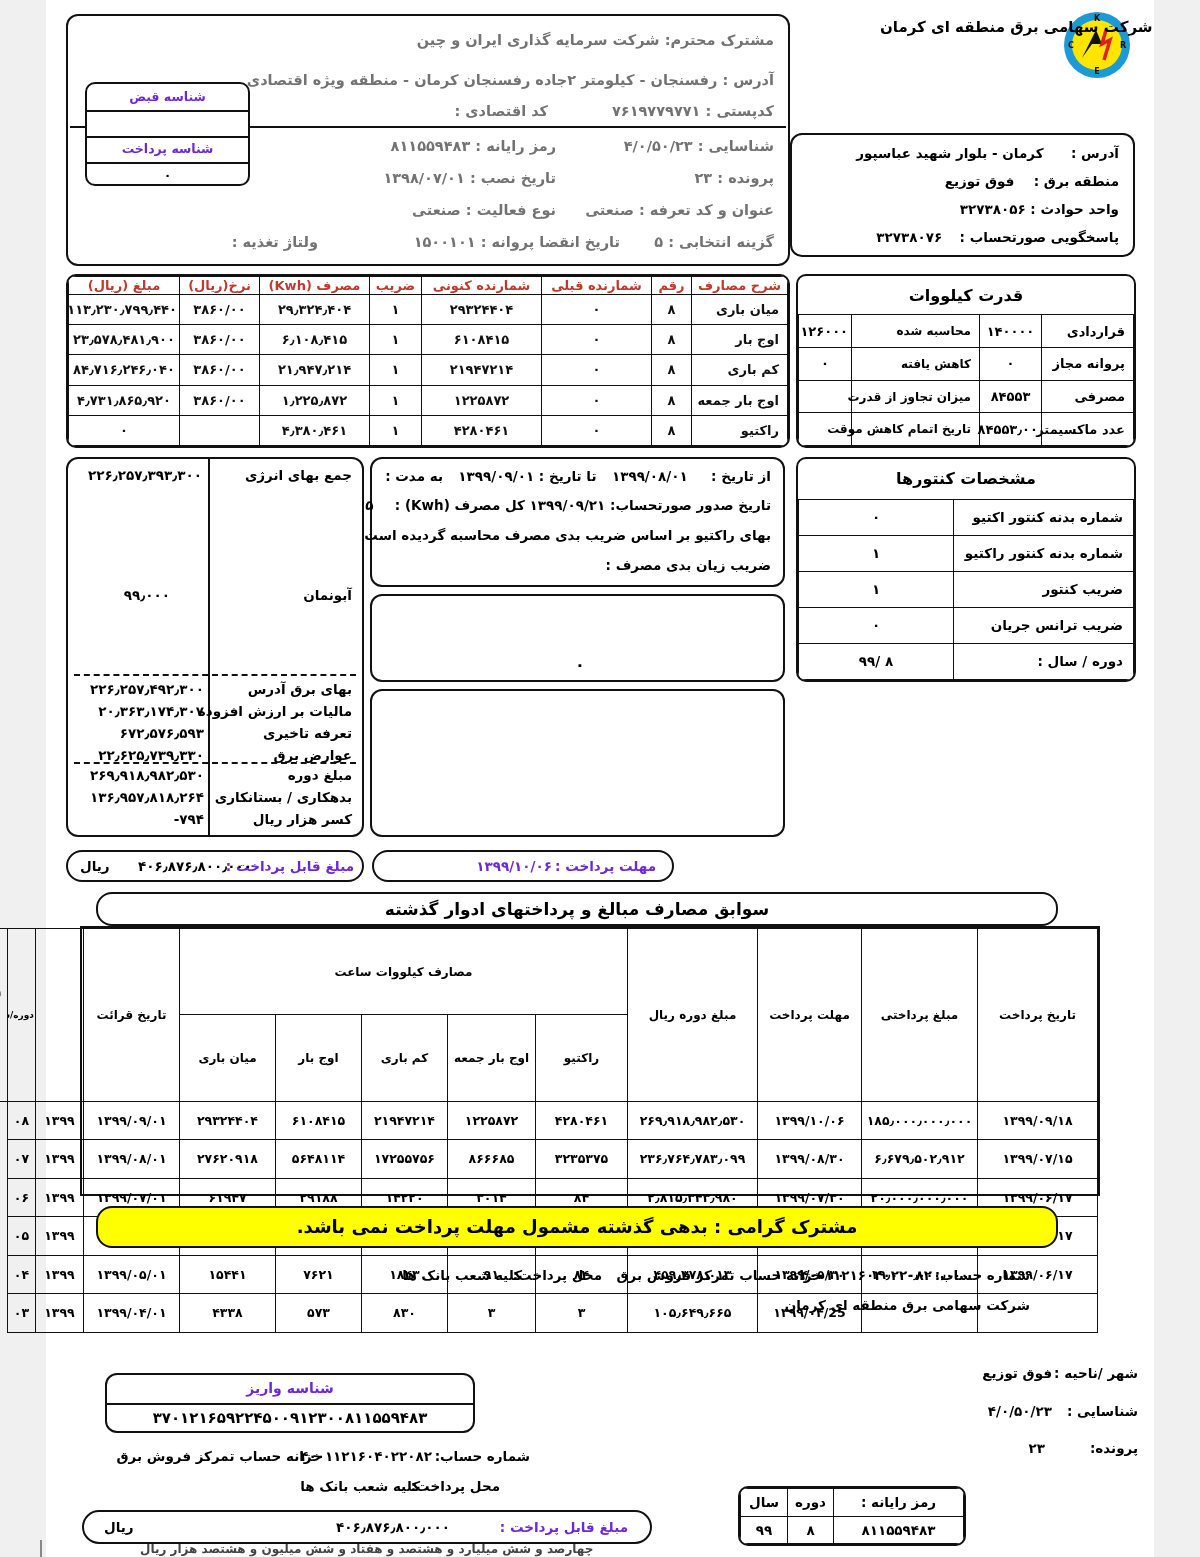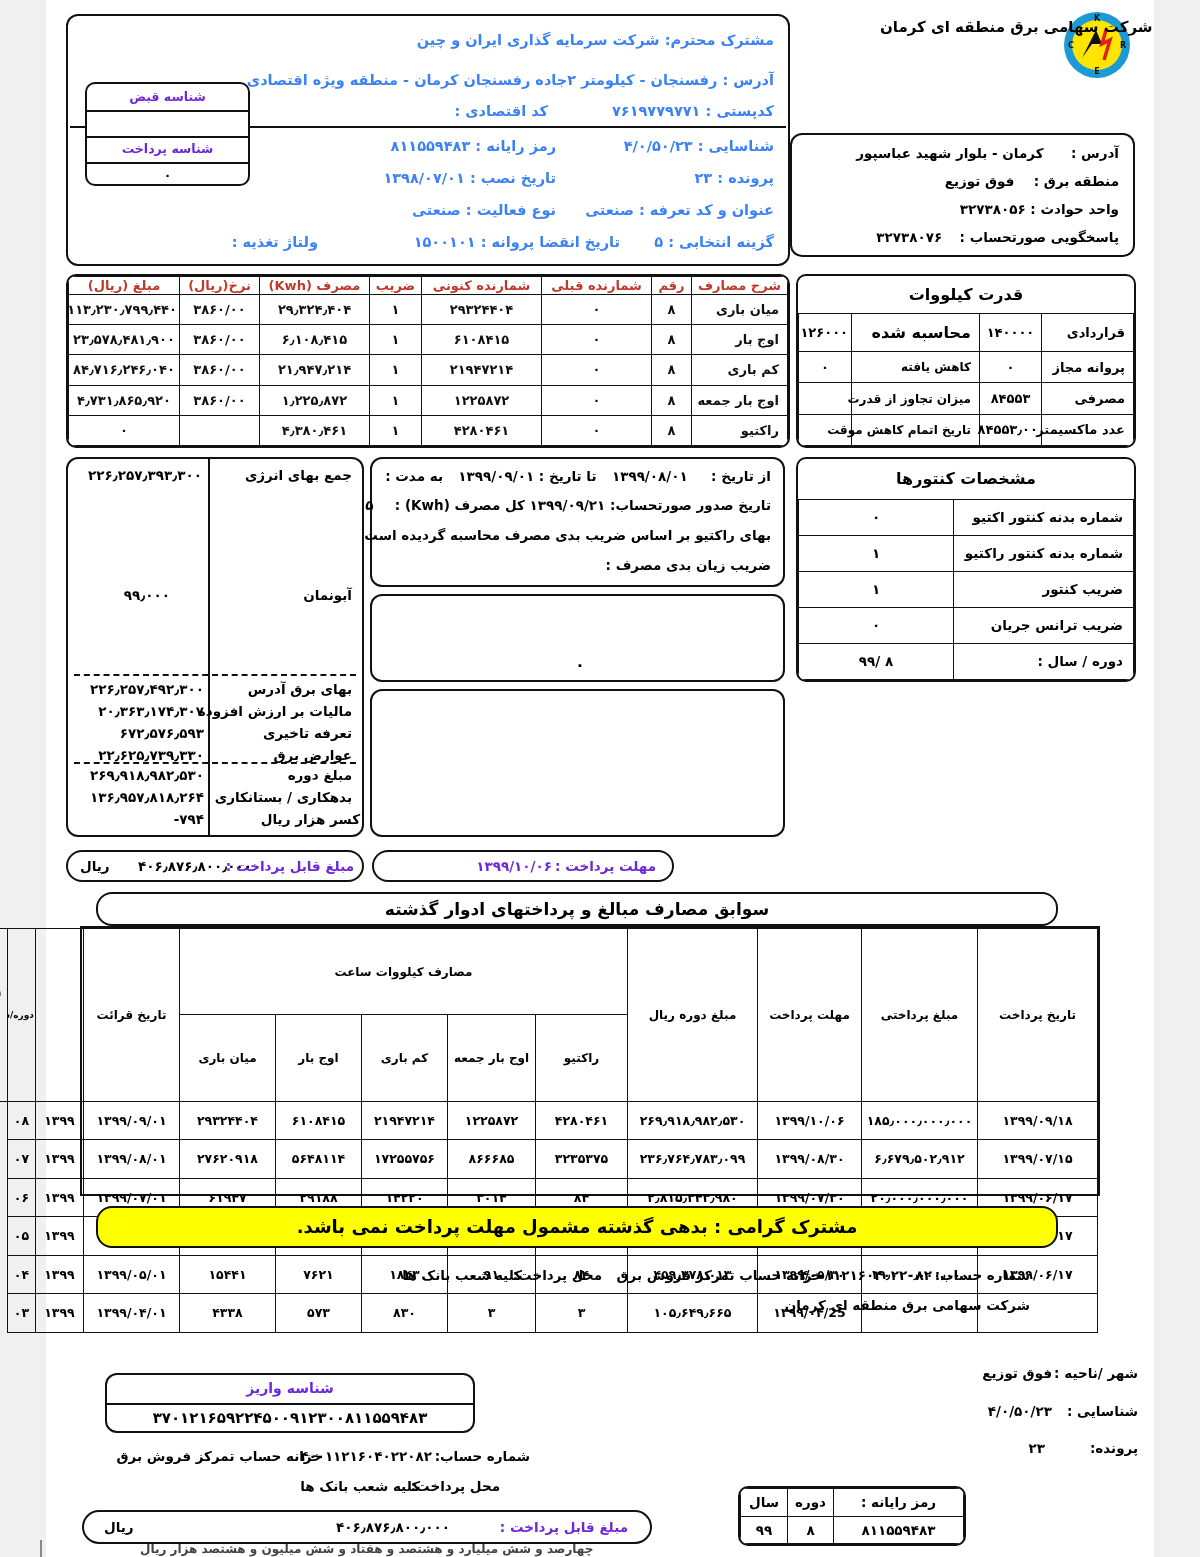--- a/index.html
+++ b/index.html
@@ -24,21 +24,21 @@
   .edge-r { position:absolute; right:0; top:0; width:46px; height:1557px; background:#f0f0f0; }
 
   
   .abs { position:absolute; }
   .bx  { border:2px solid #111; border-radius:12px; background:#fff; }
   .bx-sq { border:2px solid #111; background:#fff; }
   .red { color:#6d28d9; }
 
   
   #subscriber-box { left:66px; top:14px; width:724px; height:252px; }
-  .sub-line { position:absolute; font-size:14.5px; font-weight:bold; color:#3b82f6; white-space:nowrap; }
+  .sub-line { position:absolute; font-size:14.5px; font-weight:bold; color:#737373; white-space:nowrap; }
 
   .sep-h { position:absolute; height:0; border-top:2px solid #111; }
 
   
   #shenase-box { left:85px; top:82px; width:165px; height:104px; border:2px solid #111; border-radius:10px; background:#fff; z-index:5;}
   .shenase-row { position:absolute; left:0; width:100%; text-align:center; font-size:12.5px; font-weight:bold; }
 
   
   #logo { left:1062px; top:10px; width:70px; height:70px; }
 
@@ -343,21 +343,21 @@
         </colgroup>
       <tbody>
           <tr>
             <td class="hdr" colspan="4">قدرت کیلووات</td>
           </tr>
       </tbody>
         <tbody id="power-body">
           <tr>
             <td class="nm">قراردادی</td>
             <td>۱۴۰۰۰۰</td>
-            <td class="nm" style="font-size: 16px;">محاسبه شده</td>
+            <td class="nm" style="font-size: 12px;">محاسبه شده</td>
             <td>۱۲۶۰۰۰</td>
           </tr>
           <tr>
             <td class="nm">پروانه  مجاز</td>
             <td>۰</td>
             <td class="nm" style="font-size: 12px;">کاهش یافته</td>
             <td>۰</td>
           </tr>
           <tr>
             <td class="nm">مصرفی</td>
@@ -462,21 +462,21 @@
         <div class="amt-val" style="right: 158px; top: 266px;">۶۷۲٫۵۷۶٫۵۹۳</div>
         <div class="amt-lbl" style="right: 10px; top: 288px;">عوارض برق</div>
         <div class="amt-val" style="right: 158px; top: 288px;">۲۲٫۶۲۵٫۷۳۹٫۳۳۰</div>
       </div>
     <div class="dashline" style="right:6px; left:6px; top:303px;"></div>
     <div id="amounts-lines-2">
         <div class="amt-lbl" style="right: 10px; top: 308px;">مبلغ دوره</div>
         <div class="amt-val" style="right: 158px; top: 308px;">۲۶۹٫۹۱۸٫۹۸۲٫۵۳۰</div>
         <div class="amt-lbl" style="right: 10px; top: 330px;">بدهکاری / بستانکاری</div>
         <div class="amt-val" style="right: 158px; top: 330px;">۱۳۶٫۹۵۷٫۸۱۸٫۲۶۴</div>
-        <div class="amt-lbl" style="right: 2px; top: 352px;">کسر هزار ریال</div>
+        <div class="amt-lbl" style="right: 10px; top: 352px;">کسر هزار ریال</div>
         <div class="amt-val" style="right: 158px; top: 352px;">۷۹۴-</div>
       </div>
   </div>
 
   <div class="abs bx" id="deadline-bar">
     <div class="bar-txt red" style="right:16px; top:6px;">مهلت پرداخت :</div>
     <div class="bar-txt red" style="right:120px; top:6px;">۱۳۹۹/۱۰/۰۶</div>
   </div>
 
   <div class="abs bx" id="payable-bar">

